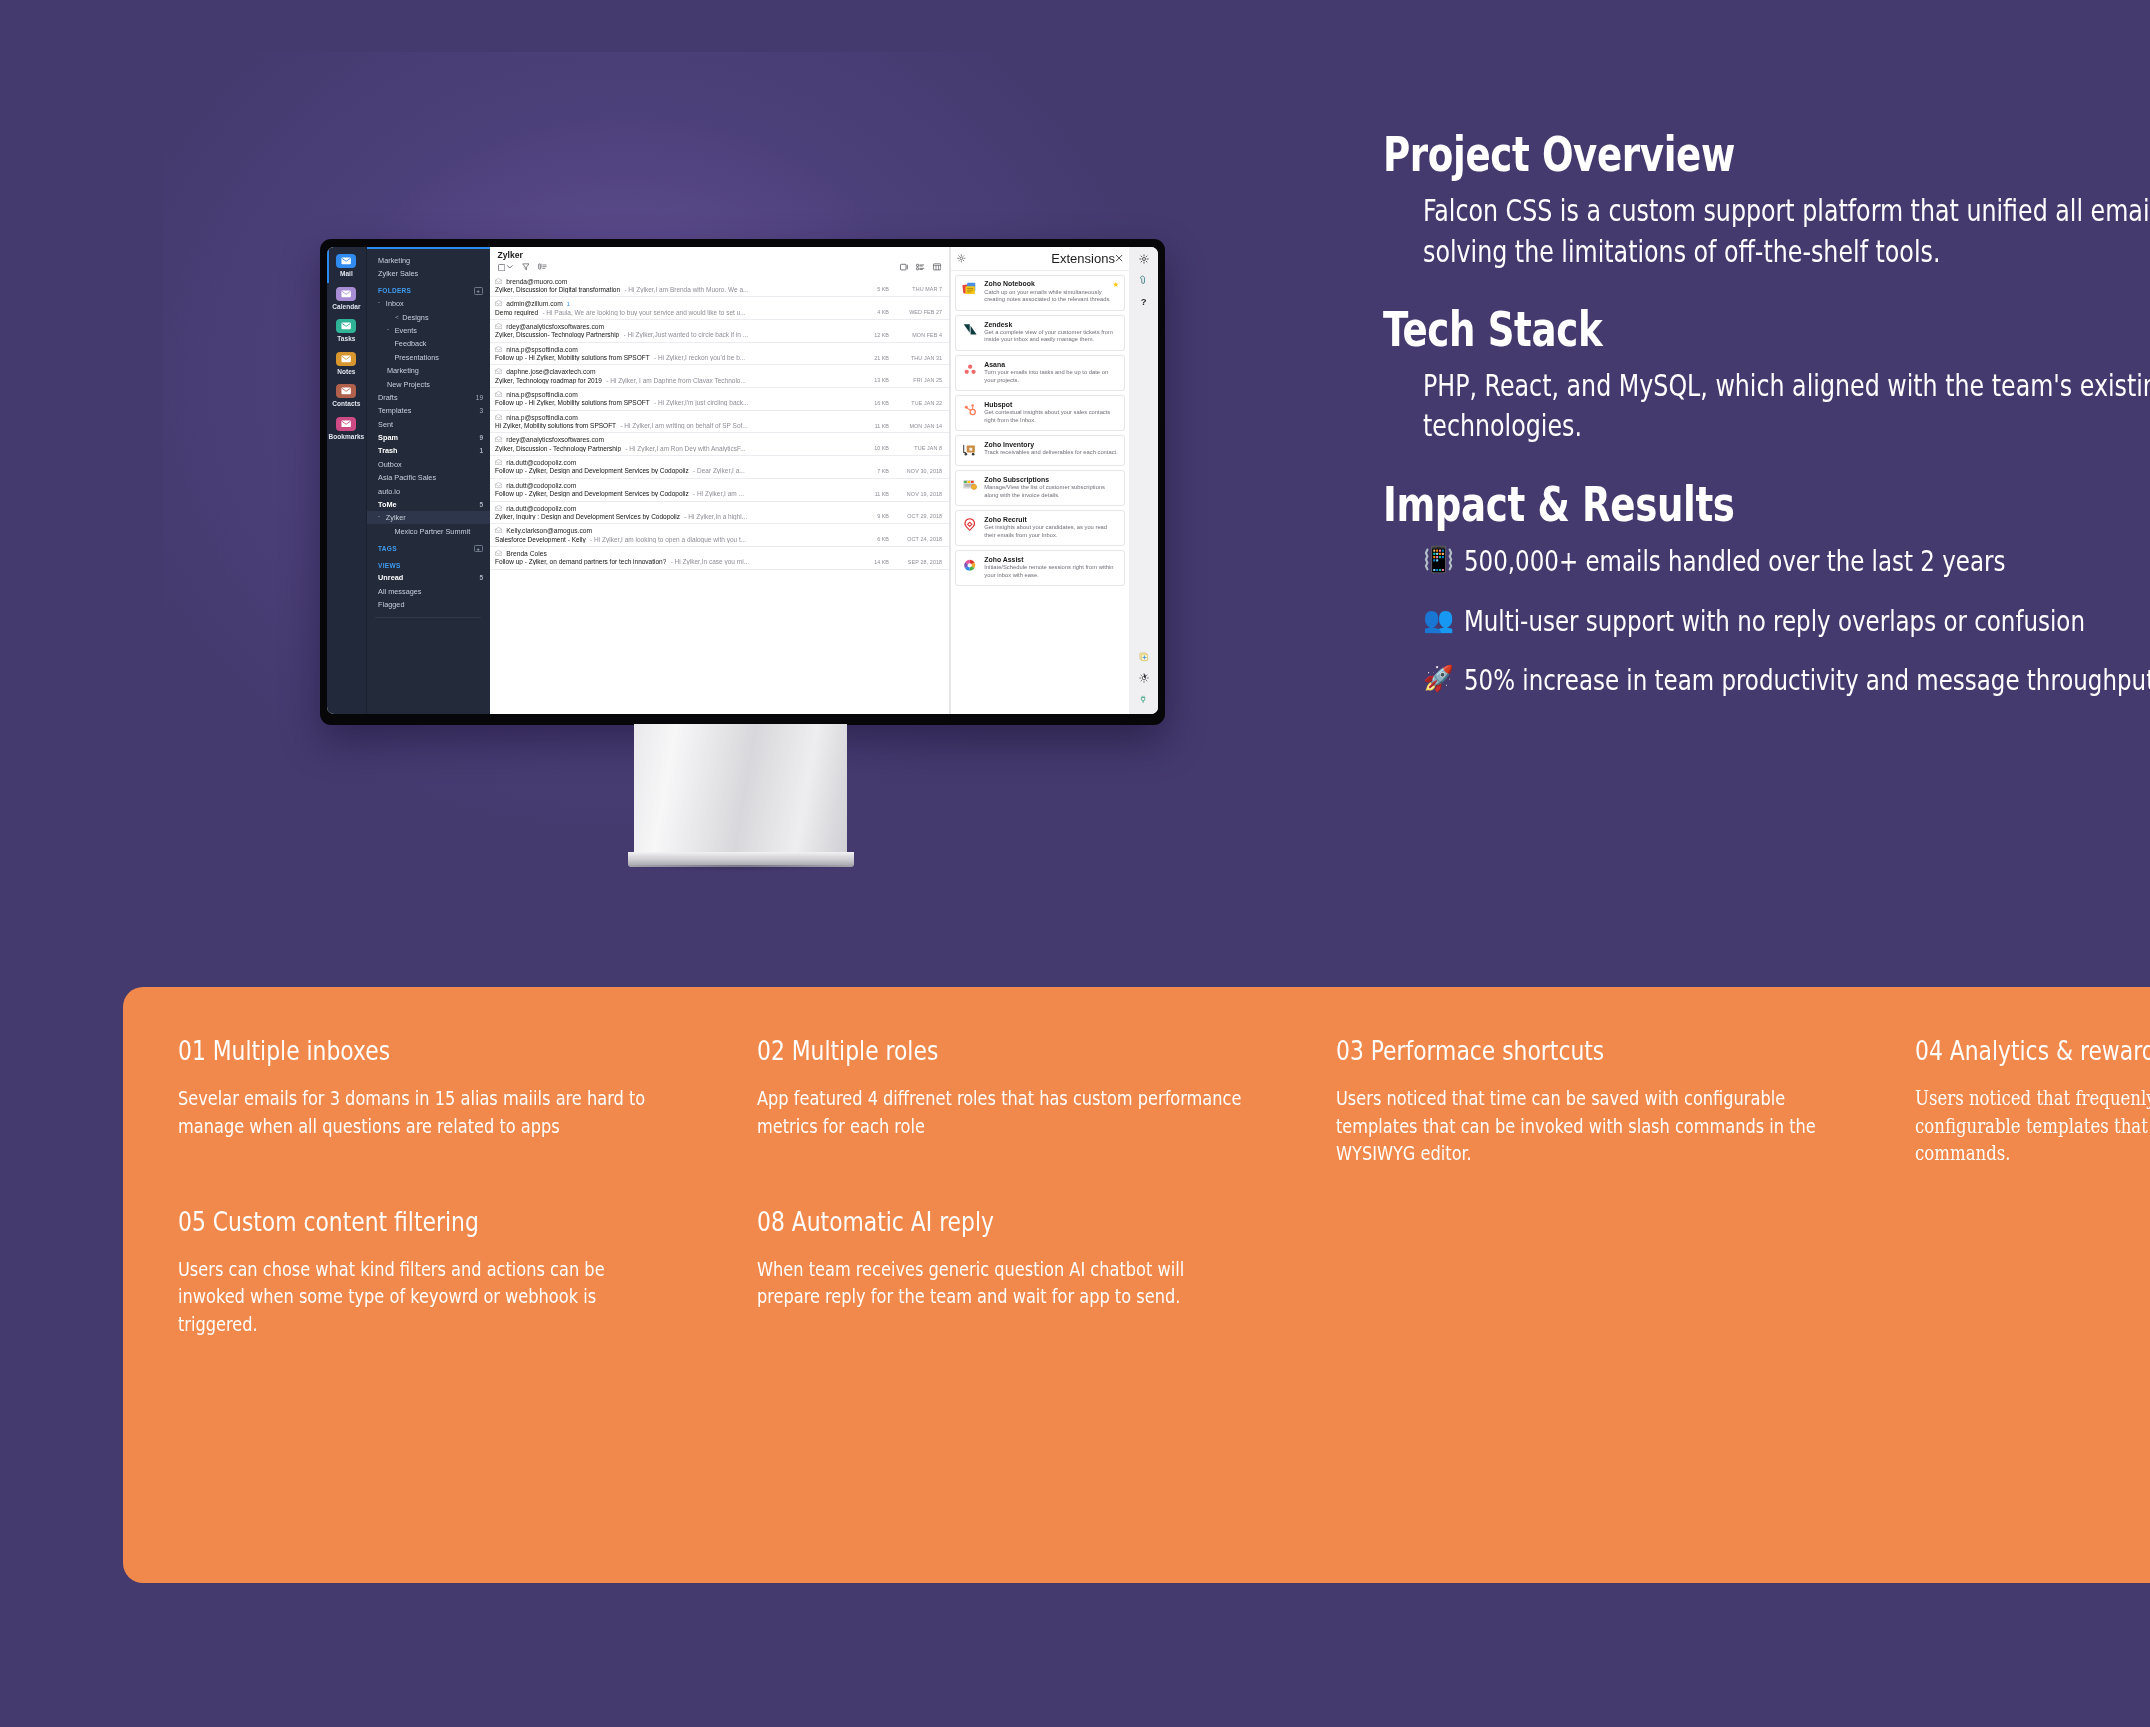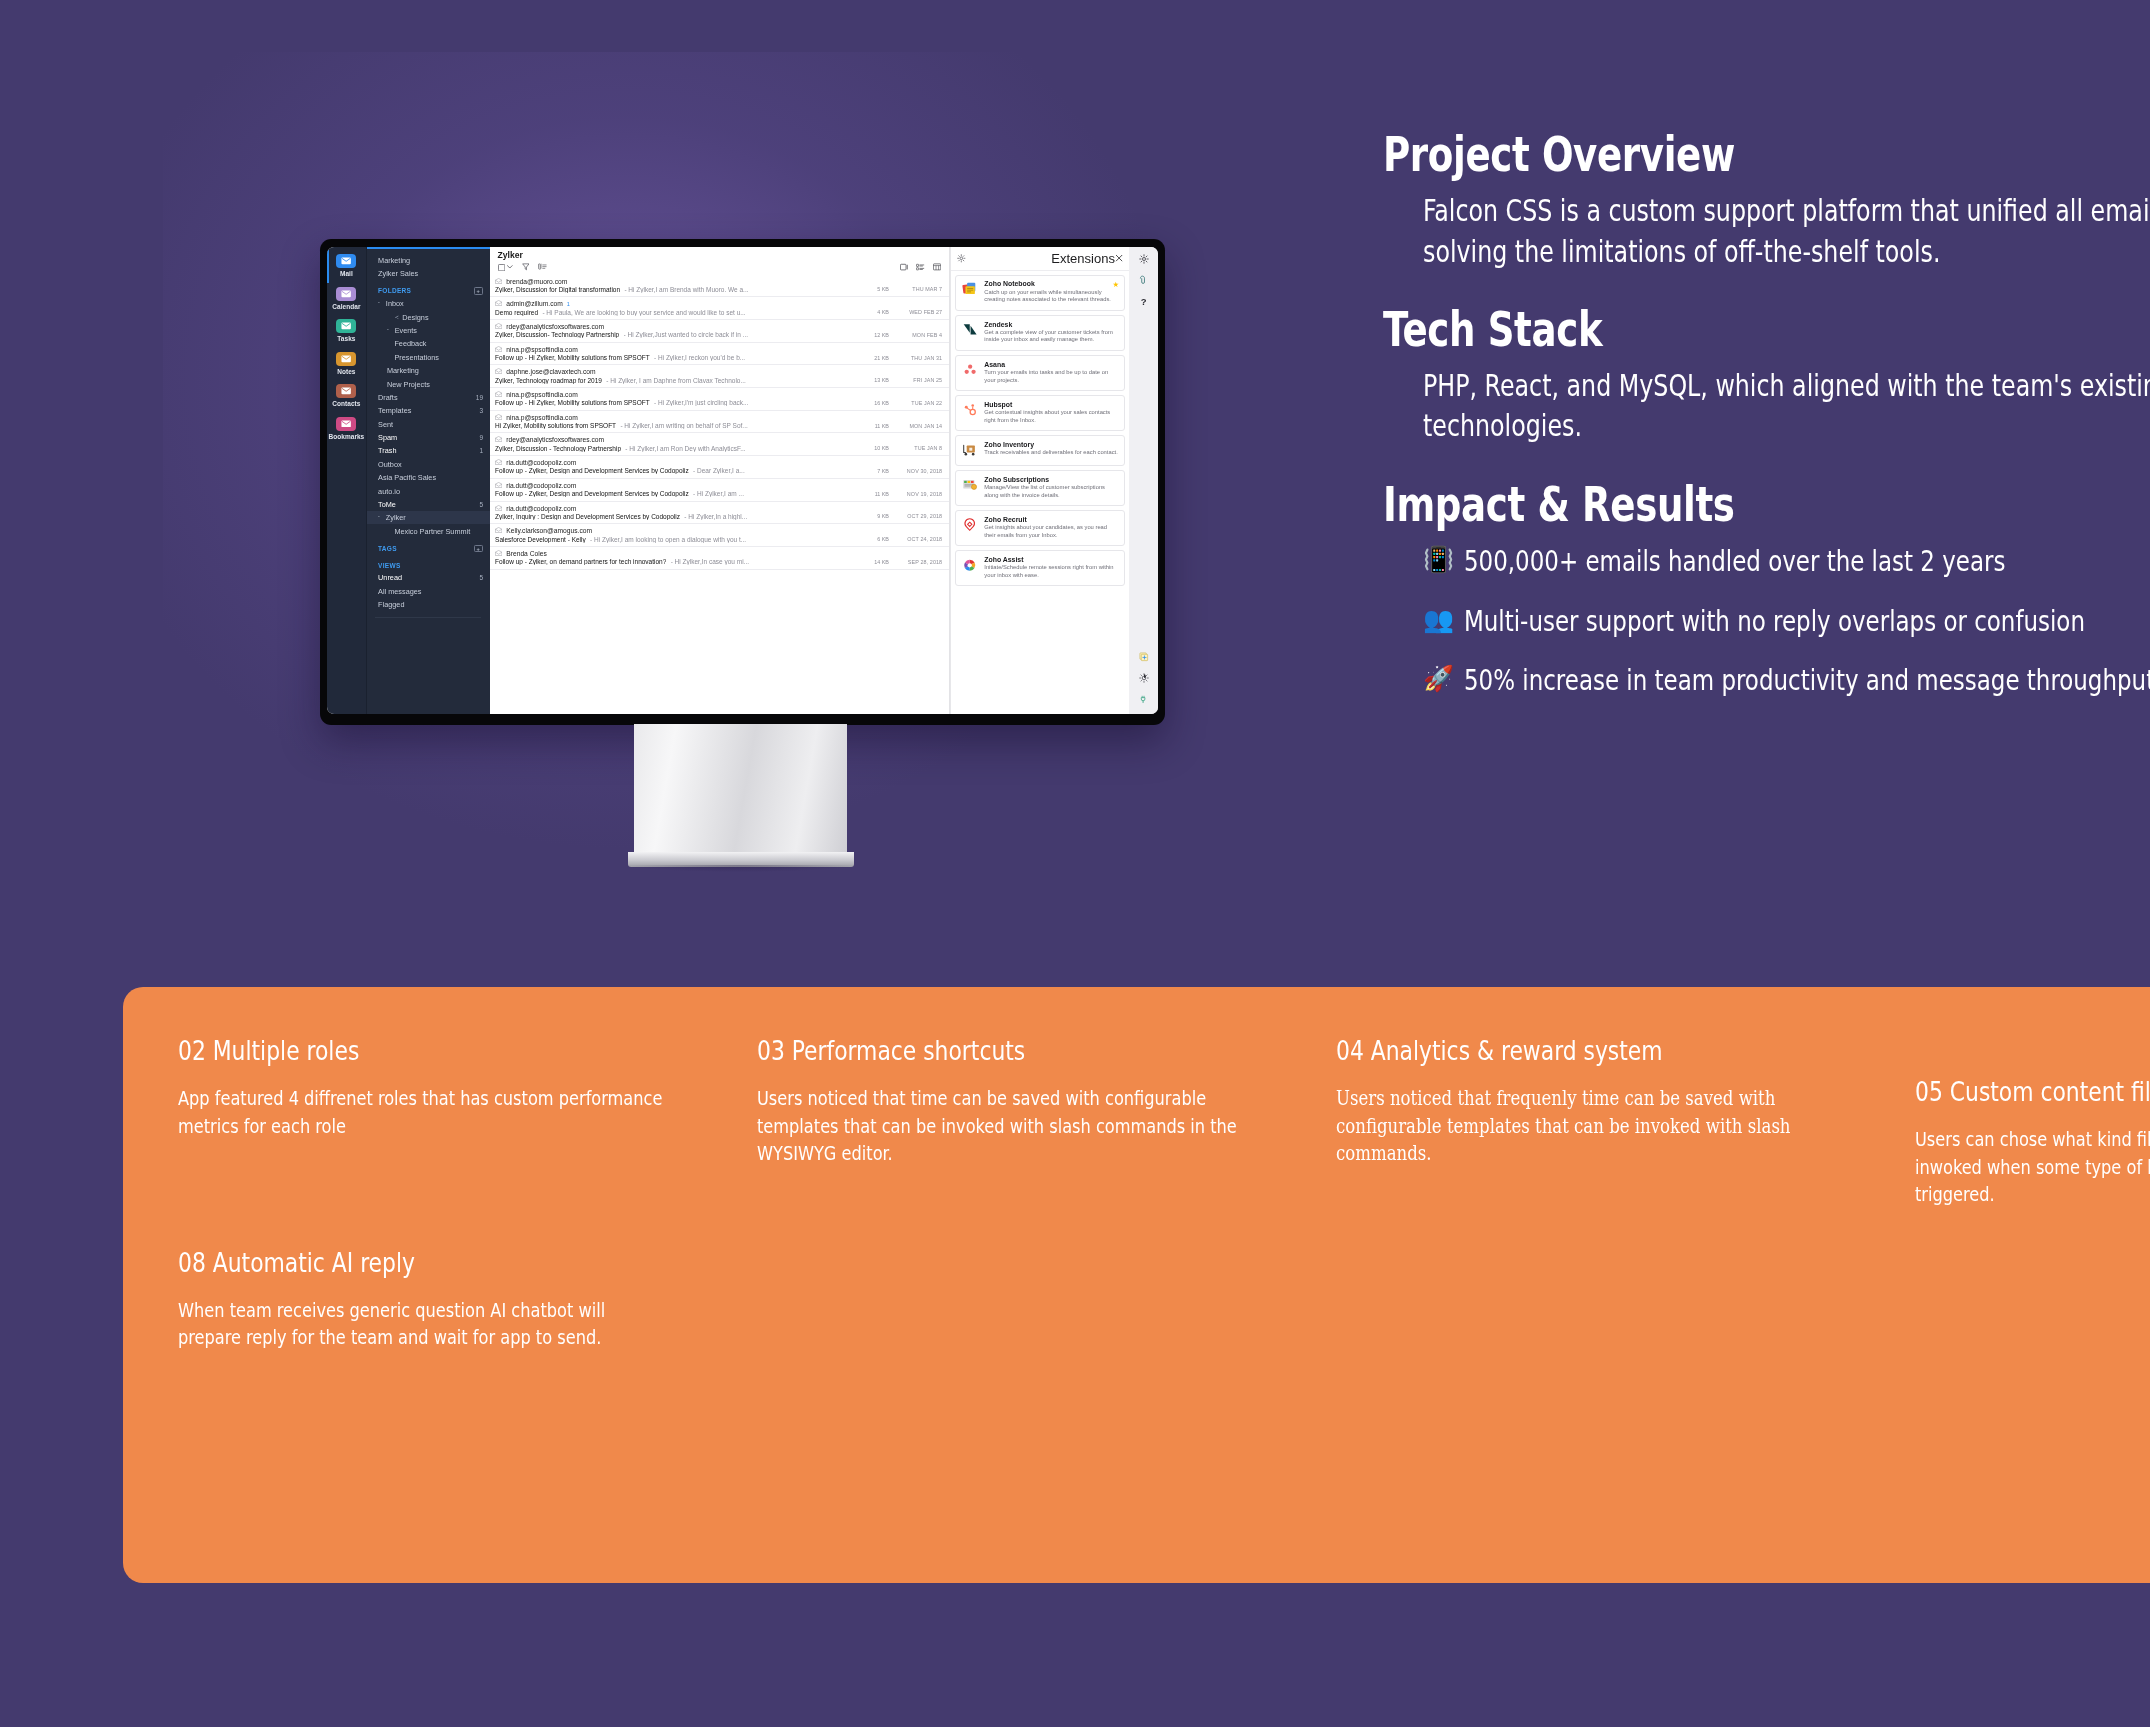--- a/index.html
+++ b/index.html
@@ -54,21 +54,21 @@
             display:flex; align-items:center; justify-content:center; }
   .rail-lb{ font-size:6.5px; color:#e2e6ee; font-weight:700; letter-spacing:0.04px; }
 
   
   .folders{ width:123px; flex:0 0 123px; background:#232B3B; padding:2.6px 0 0;
             position:relative; overflow:hidden; }
   .fold-accent{ position:absolute; left:0; right:0; top:0; height:2.2px; background:#2a8cf0; }
   .f-row{ padding:2.2px 6.9px 2.2px 11.2px; font-size:7.3px; color:#c8cfdb; display:flex;
           align-items:center; white-space:nowrap; }
   .f-row .cnt{ margin-left:auto; font-size:6.5px; color:#aab3c2; }
-  .f-row.bold{ font-weight:400; color:#fff; }
+  .f-row.bold{ font-weight:700; color:#fff; }
   .f-row.indent1{ padding-left:20px; }
   .f-row.indent2{ padding-left:27.5px; }
   .f-row.sel{ background:#2d364a; }
   .f-head{ padding:6.9px 6.9px 2.6px 11.2px; font-size:6.5px; color:#3f9bf0; font-weight:700;
            letter-spacing:0.3px; display:flex; align-items:center; }
   .plusbox{ margin-left:auto; width:9.5px; height:7.3px; border:0.6px solid #6d7689; border-radius:1.3px;
             color:#aab3c2; font-size:5.6px; line-height:6px; text-align:center; }
   .chev{ display:inline-block; width:5.2px; margin-right:2.6px; color:#9aa4b4; font-size:5.2px; }
   .f-div{ margin:6px 8.6px 0; border-top:0.4px solid #39425494; }
 
@@ -774,20 +774,24 @@
    <span class="emo">🚀</span>
    <span class="tx">50% increase in team productivity and message throughput</span>
  </div>
       </div>
   </div>
 </div>
 
 <div class="panel">
   <div class="grid" id="feat">
  <div class="card ">
+   <div class="c-h narrow">01 Multiple inboxes</div>
+   <div class="c-b narrow">Sevelar emails for 3 domans in 15 alias maiils are hard to manage when all questions are related to apps</div>
+ </div>
+ <div class="card ">
    <div class="c-h narrow">02 Multiple roles</div>
    <div class="c-b narrow">App featured 4 diffrenet roles that has custom performance metrics for each role</div>
  </div>
  <div class="card ">
    <div class="c-h narrow">03 Performace shortcuts</div>
    <div class="c-b narrow">Users noticed that  time can be saved with configurable templates that can be invoked with slash commands in the WYSIWYG editor.</div>
  </div>
  <div class="card ">
    <div class="c-h narrow">04 Analytics &amp; reward system</div>
    <div class="c-b serif">Users noticed that frequenly time can be saved with configurable templates that can be invoked with slash commands.</div>

